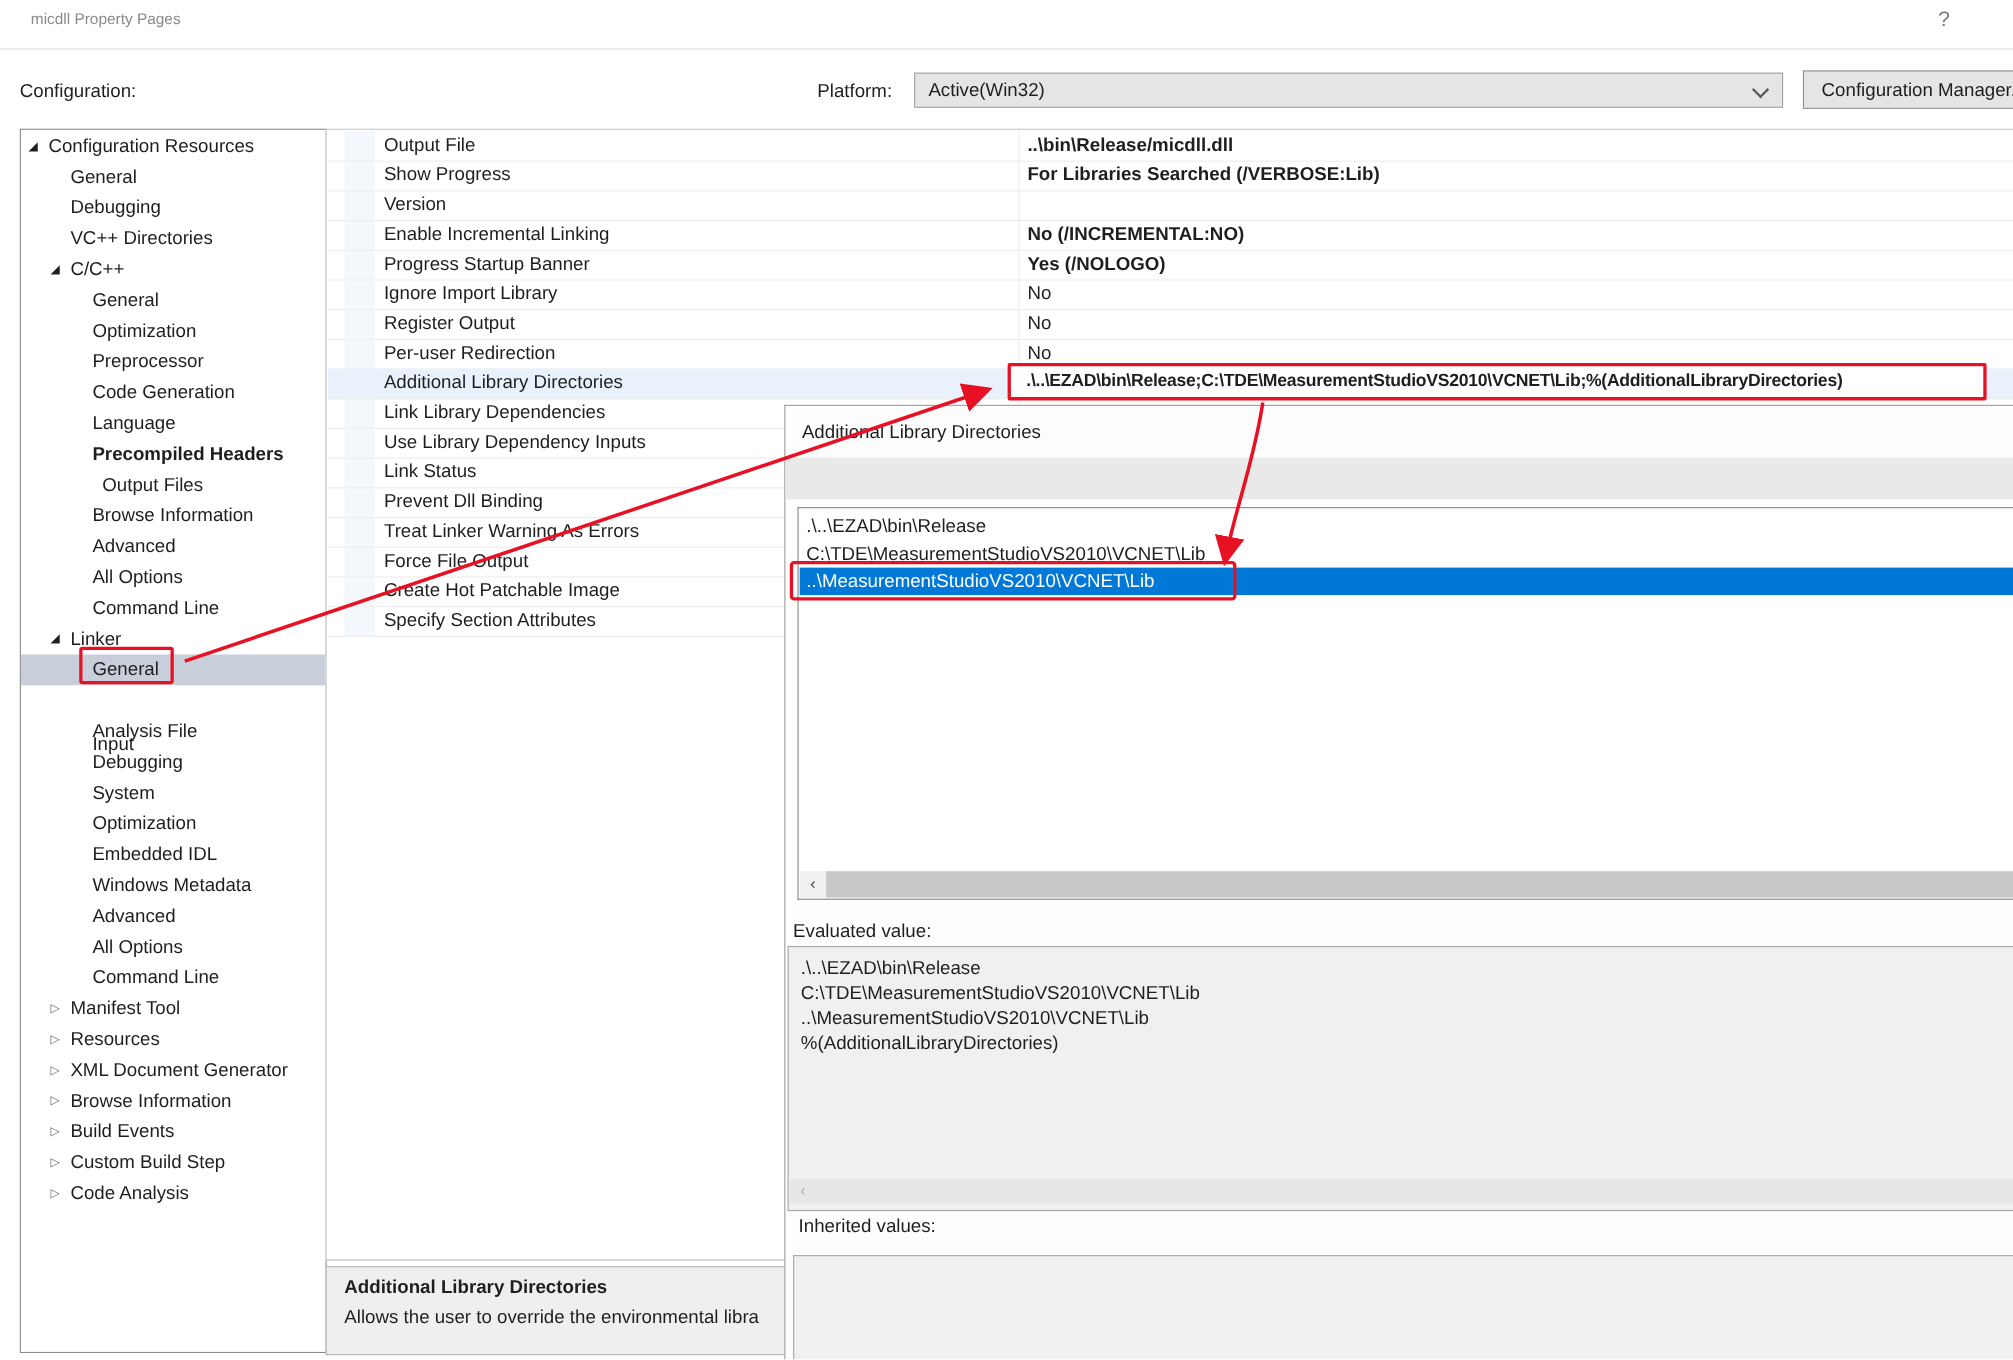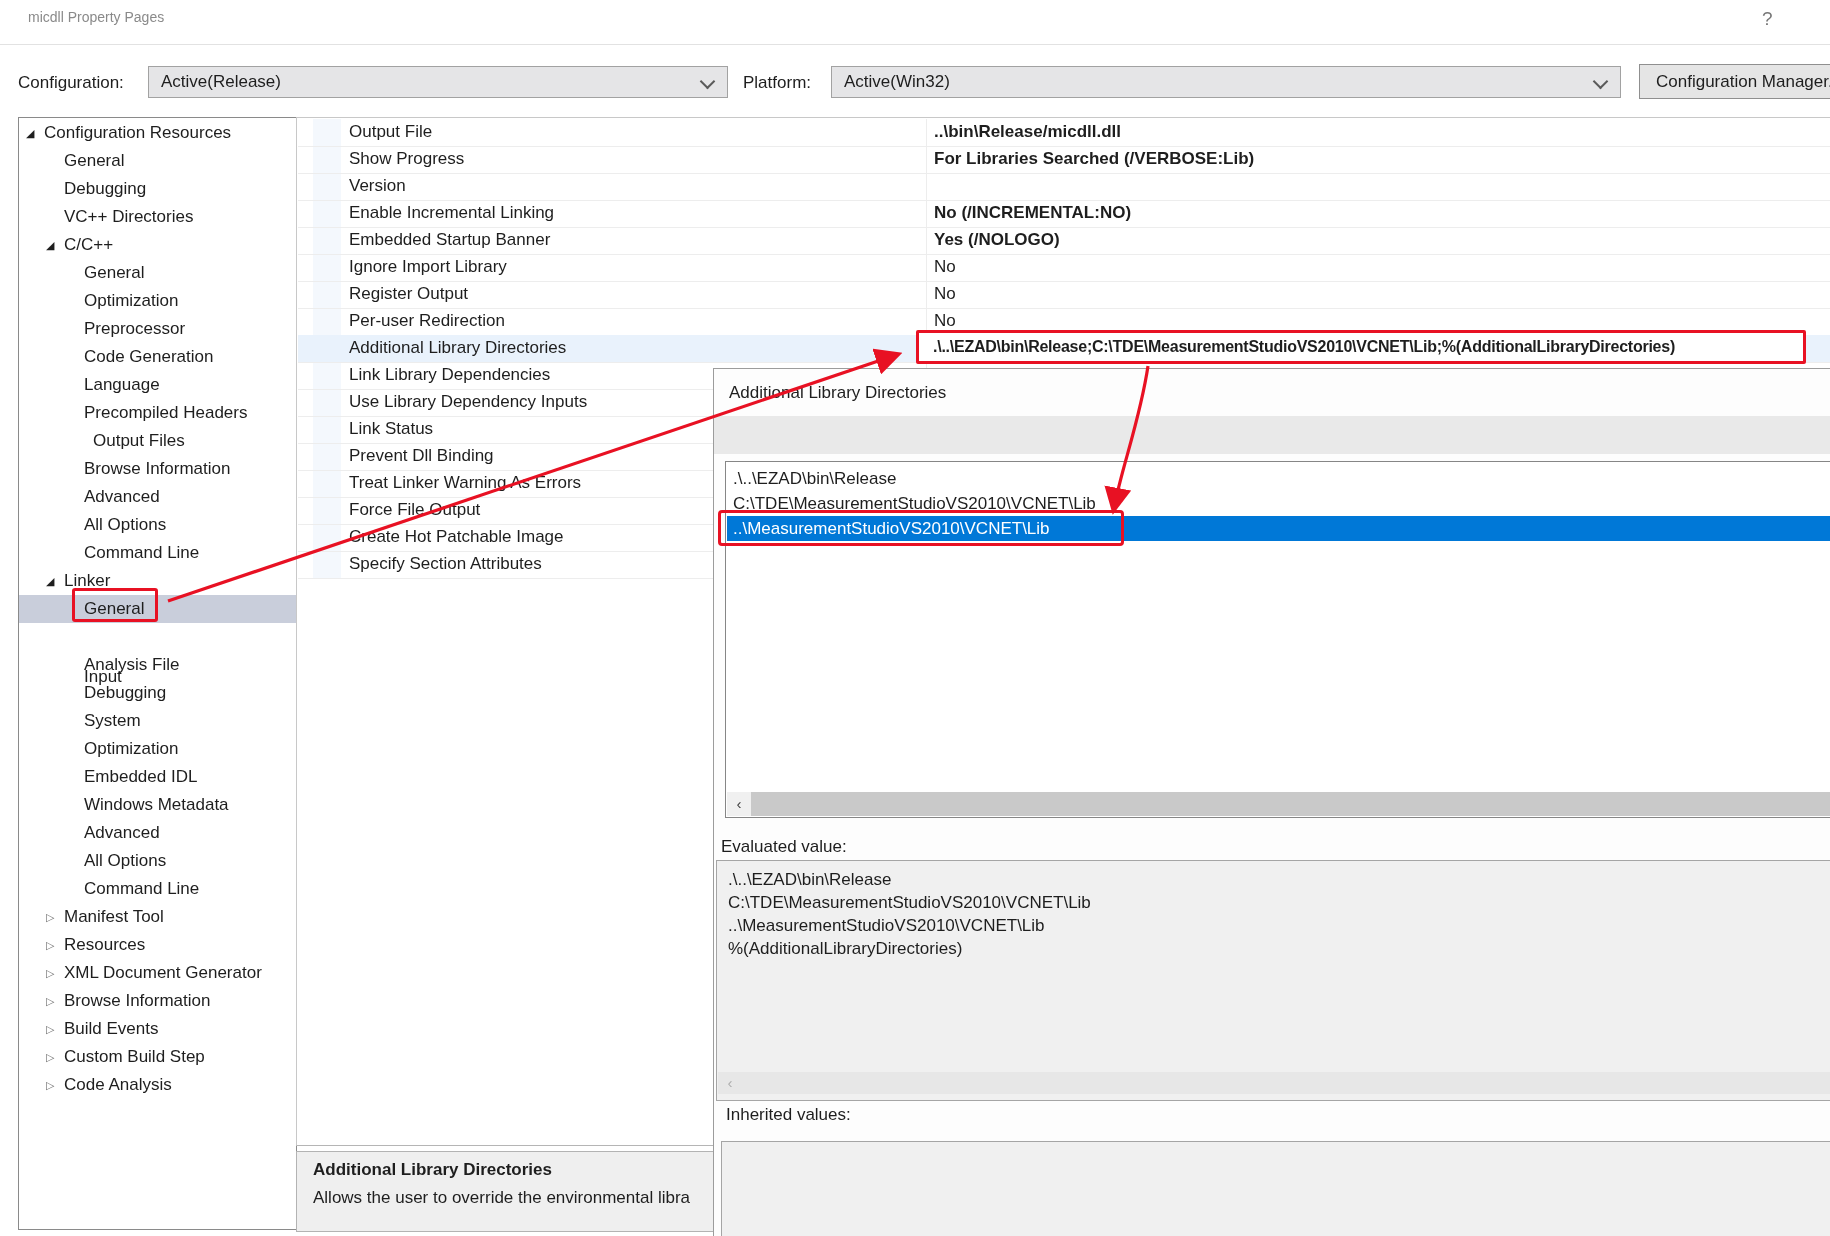--- a/index.html
+++ b/index.html
@@ -73,24 +73,20 @@
 </head>
 <body>
 
 <div id="app">
 
   <div class="abs win-title">micdll Property Pages</div>
   <div class="abs help">?</div>
   <div class="abs topline"></div>
 
   <div class="abs lbl" style="left:18px;">Configuration:</div>
-  <div class="abs dropdown" style="left:148px;width:566px;">
-    <span>Active(Release)</span>
-    <i class="chev"></i>
-  </div>
   <div class="abs lbl" style="left:743px;">Platform:</div>
   <div class="abs dropdown" style="left:831px;width:776px;">
     <span>Active(Win32)</span>
     <i class="chev"></i>
   </div>
   <div class="abs btn">Configuration Manager...</div>
 
   <div class="abs" id="tree">
       <div class="tree-row" style="top: 1px;">
         <span class="tglyph expanded" style="left: 7px;">◢</span>
@@ -117,21 +113,21 @@
       </div>
       <div class="tree-row" style="top: 197px;">
         <span class="tlabel" style="left: 65px;">Preprocessor</span>
       </div>
       <div class="tree-row" style="top: 225px;">
         <span class="tlabel" style="left: 65px;">Code Generation</span>
       </div>
       <div class="tree-row" style="top: 253px;">
         <span class="tlabel" style="left: 65px;">Language</span>
       </div>
-      <div class="tree-row" style="top: 281px;">
+      <div class="tree-row" style="top: 281px; font-weight: bold;">
         <span class="tlabel" style="left: 65px;">Precompiled Headers</span>
       </div>
       <div class="tree-row" style="top: 309px;">
         <span class="tlabel" style="left: 74px;">Output Files</span>
       </div>
       <div class="tree-row" style="top: 337px;">
         <span class="tlabel" style="left: 65px;">Browse Information</span>
       </div>
       <div class="tree-row" style="top: 365px;">
         <span class="tlabel" style="left: 65px;">Advanced</span>
@@ -222,21 +218,21 @@
           <span class="gval b">For Libraries Searched (/VERBOSE:Lib)</span>
         </div>
         <div class="grow" style="top: 55px; text-align: right;">
           <span class="gname">Version</span>
         </div>
         <div class="grow" style="top: 82px;">
           <span class="gname">Enable Incremental Linking</span>
           <span class="gval b">No (/INCREMENTAL:NO)</span>
         </div>
         <div class="grow" style="top: 109px;">
-          <span class="gname">Embedded Startup Banner</span>
+          <span class="gname">Progress Startup Banner</span>
           <span class="gval b">Yes (/NOLOGO)</span>
         </div>
         <div class="grow" style="top: 136px;">
           <span class="gname">Ignore Import Library</span>
           <span class="gval">No</span>
         </div>
         <div class="grow" style="top: 163px;">
           <span class="gname">Register Output</span>
           <span class="gval">No</span>
         </div>

